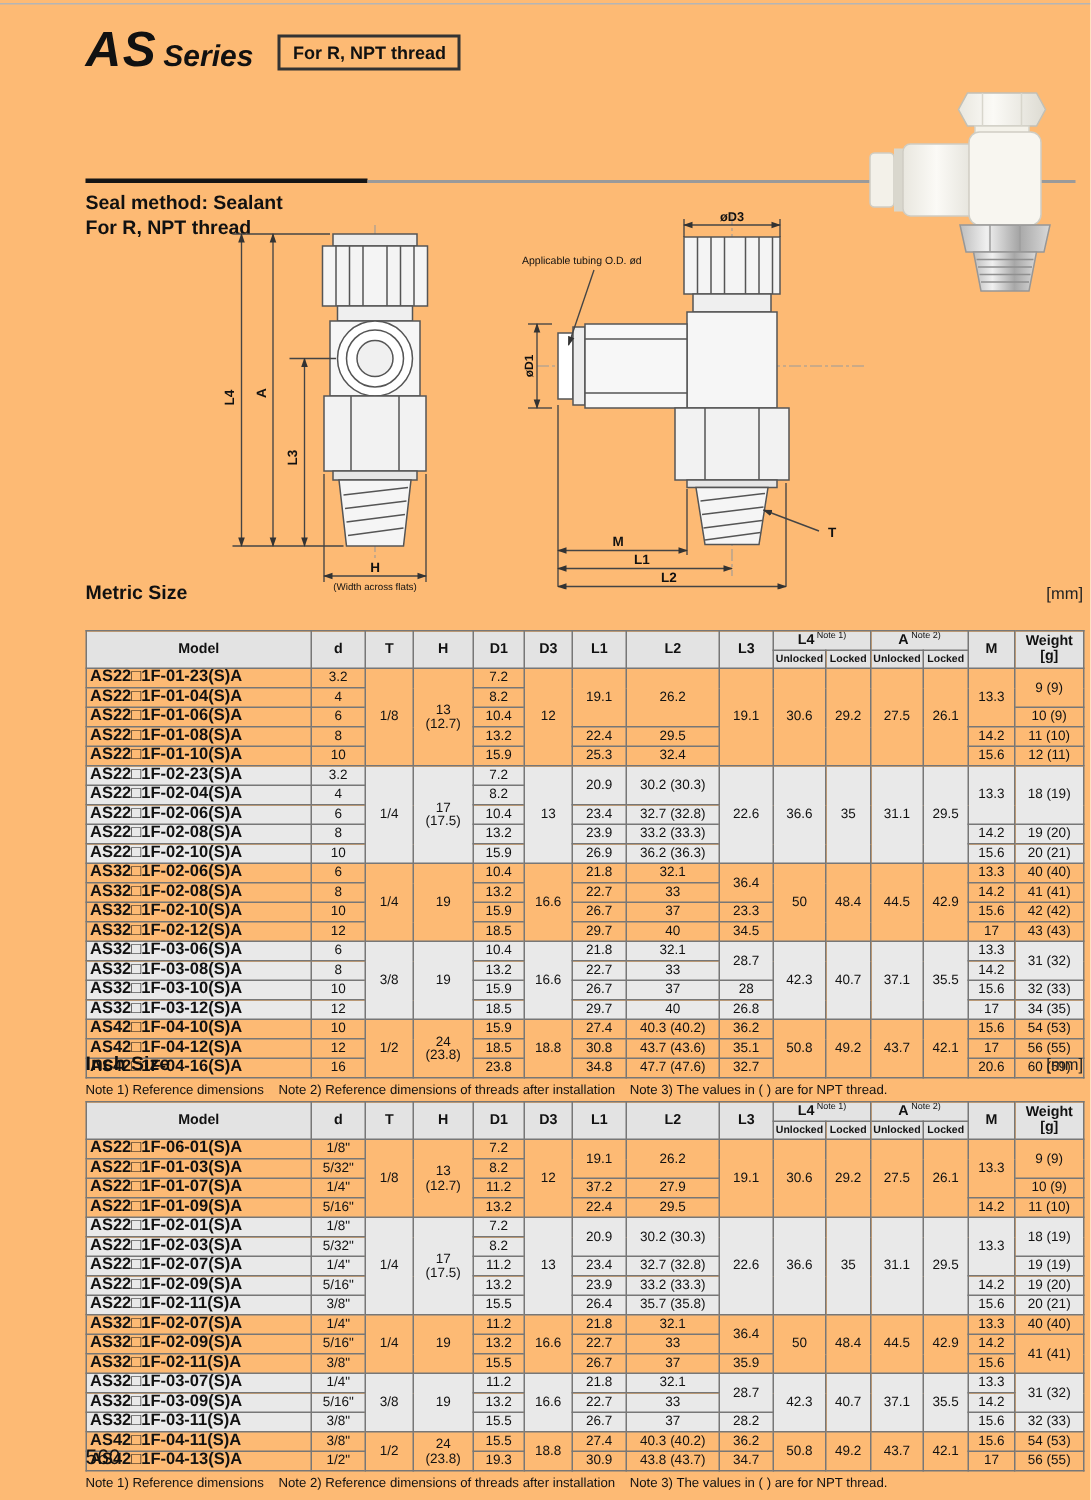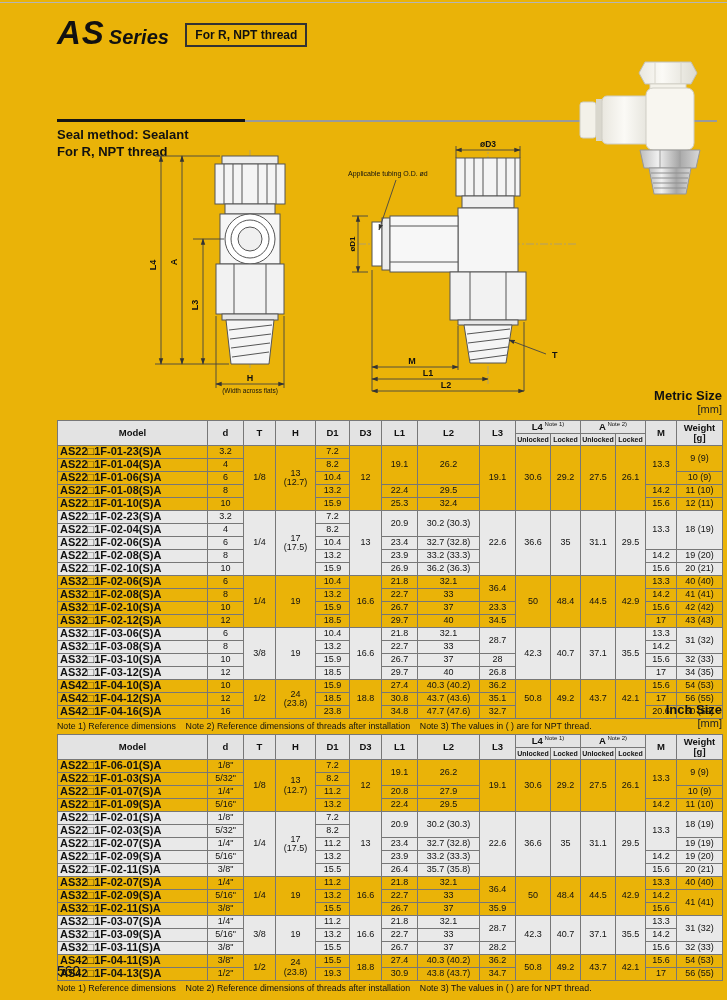--- a/index.html
+++ b/index.html
@@ -1,16 +1,16 @@
 <!DOCTYPE html>
 <html><head>
 <meta charset="utf-8">
 <style>
   html,body{margin:0;padding:0;background:#fff;}
-  #page{position:relative;width:727px;height:1000px;background:#eab308;overflow:hidden;
+  #page{position:relative;width:727px;height:1000px;background:#fdba74;overflow:hidden;
         font-family:"Liberation Sans","DejaVu Sans",sans-serif;color:#111;}
   .topline{position:absolute;left:0;top:2px;width:727px;height:1px;background:#b5b5b5;}
 
   
   .hdr{position:absolute;left:57px;top:14px;white-space:nowrap;}
   .as{font-size:33px;font-weight:bold;font-style:italic;letter-spacing:1px;}
   .series{font-size:20px;font-weight:bold;font-style:italic;margin-left:4px;}
   .badge{display:inline-block;font-size:12px;font-weight:bold;border:2px solid #333;
          padding:3px 8px;margin-left:12px;position:relative;top:-5px;}
 
@@ -23,21 +23,21 @@
   .rule-gray{position:absolute;left:245px;top:120px;width:472px;height:2px;background:#9a9a9a;}
 
   .seal{position:absolute;left:57px;top:127px;font-size:13px;font-weight:bold;line-height:1.3;}
 
   
   .svgbox{position:absolute;}
   svg text{font-family:"Liberation Sans","DejaVu Sans",sans-serif;}
 
   
   .tbl-block{position:absolute;left:57px;width:665px;}
-  .tbl-head{display:flex;justify-content:space-between;align-items:flex-end;height:14px;flex-direction:column;}
+  .tbl-head{display:flex;justify-content:space-between;align-items:flex-end;height:14px;}
   .tbl-title{font-size:13px;font-weight:bold;}
   .unit{font-size:11px;color:#222;}
   table{border-collapse:collapse;table-layout:fixed;width:665px;margin-top:18px;
         font-size:9px;border:1.5px solid #444;}
   th,td{border:1px solid #777;text-align:center;vertical-align:middle;padding:0;
         height:12px;line-height:1.05;white-space:pre-line;overflow:hidden;}
   thead th{background:#e3e3e3;font-weight:bold;font-size:9.5px;}
   thead tr:last-child th{font-size:7px;height:11px;}
   thead tr:last-child{border-bottom:1.5px solid #444;}
   .note-sup{font-size:6px;vertical-align:super;font-weight:normal;}
@@ -551,21 +551,21 @@
           </tr>
           <tr>
             <td class="m">AS22□1F-01-03(S)A</td>
             <td>5/32"</td>
             <td>8.2</td>
           </tr>
           <tr>
             <td class="m">AS22□1F-01-07(S)A</td>
             <td>1/4"</td>
             <td>11.2</td>
-            <td>20.8</td>
+            <td>37.2</td>
             <td>27.9</td>
             <td>10 (9)</td>
           </tr>
           <tr>
             <td class="m">AS22□1F-01-09(S)A</td>
             <td>5/16"</td>
             <td>13.2</td>
             <td>22.4</td>
             <td>29.5</td>
             <td>14.2</td>

